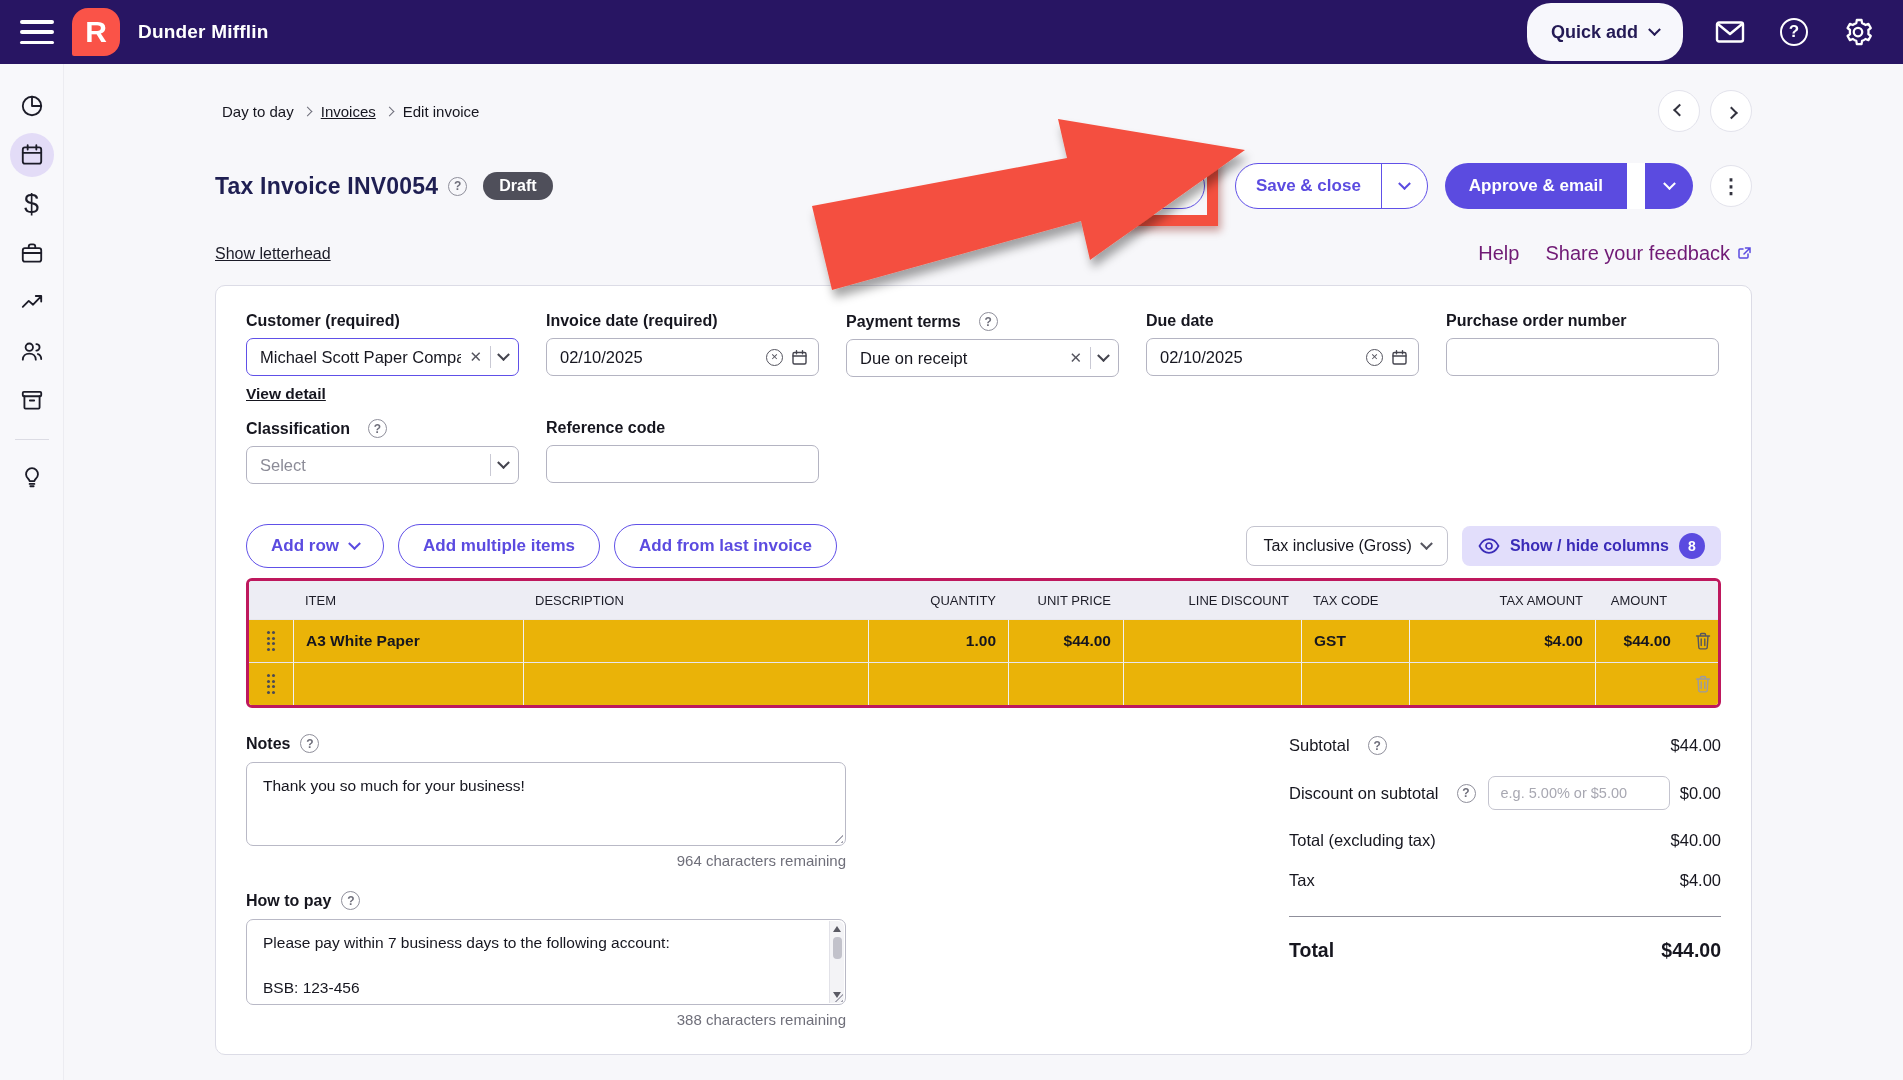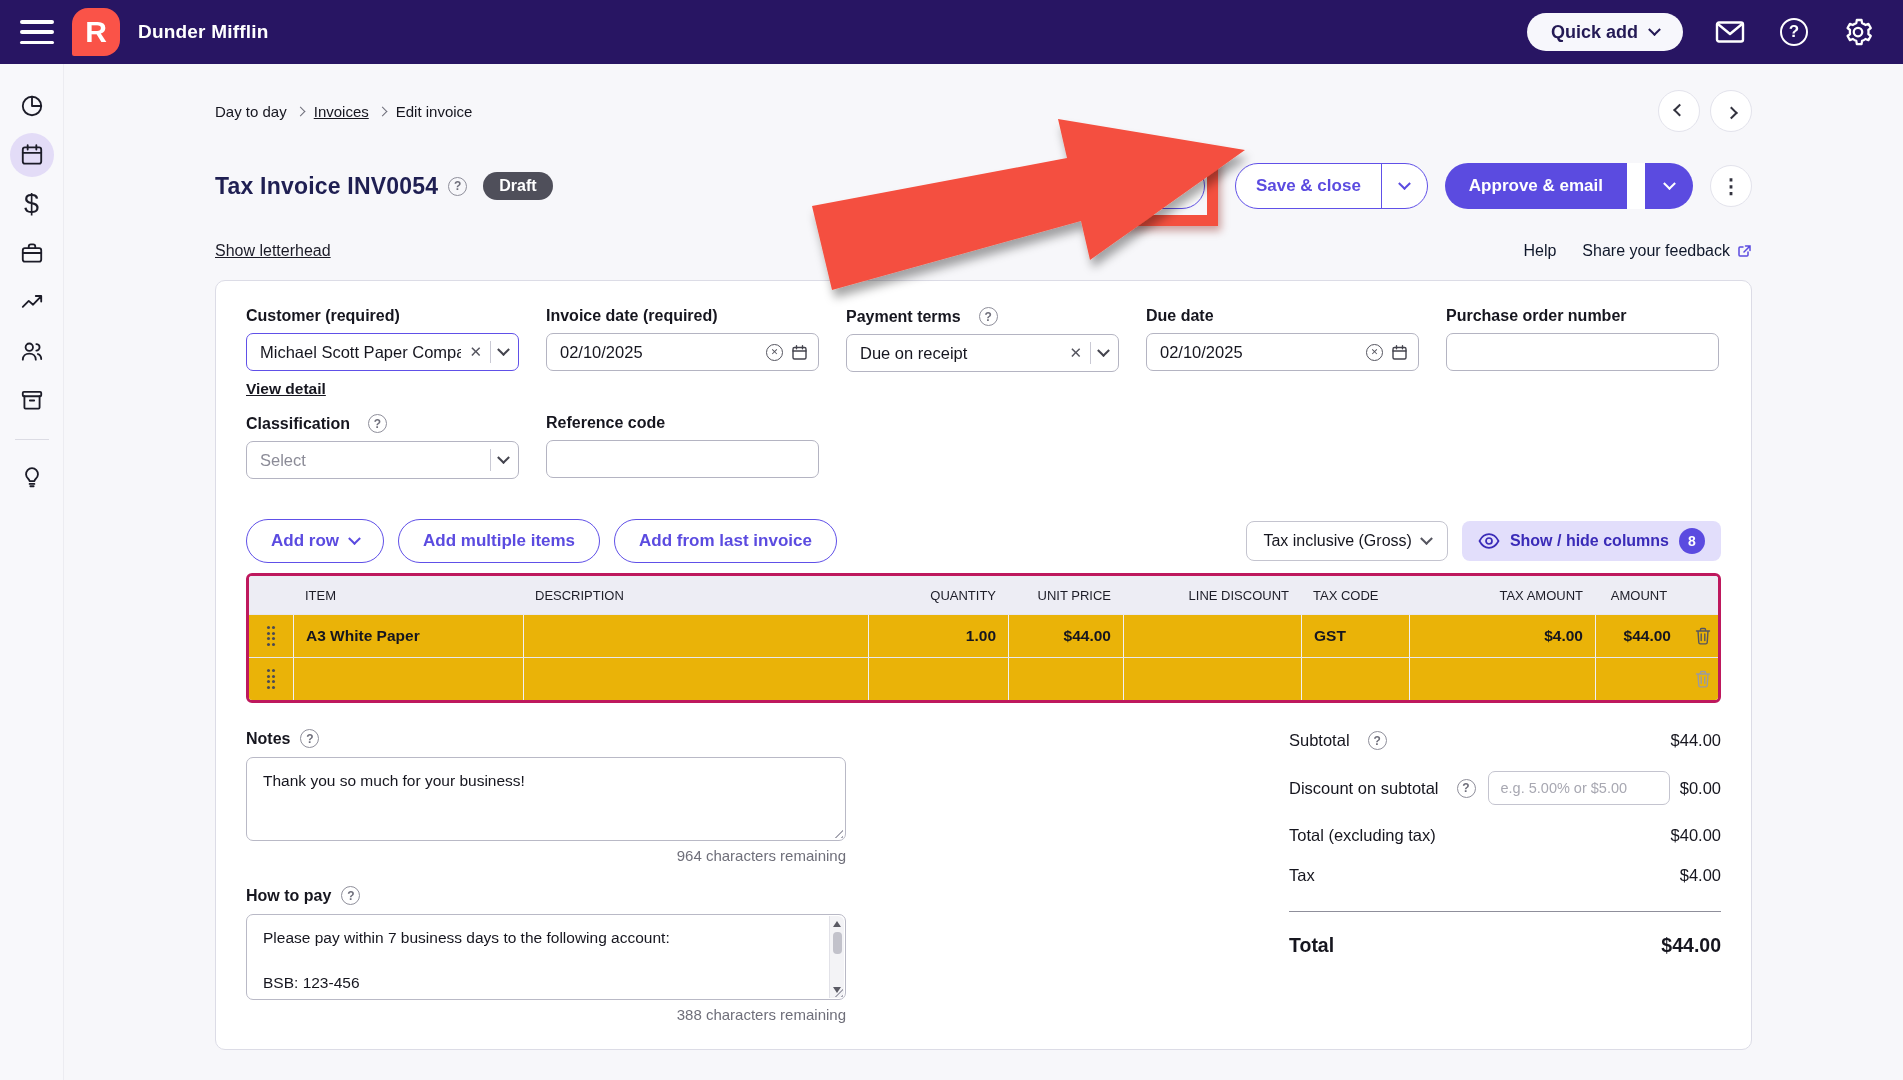--- a/index.html
+++ b/index.html
@@ -6,39 +6,39 @@
   html,body { width:1903px; height:1080px; overflow:hidden; }
   body { font-family:"Liberation Sans", sans-serif; background:#f7f7fa; color:#16161f; position:relative; }
 
   
   .topnav { height:64px; background:#281563; display:flex; align-items:center; padding:0 28px 0 20px; gap:18px; }
   .burger { width:34px; height:24px; display:flex; flex-direction:column; justify-content:space-between; cursor:pointer; }
   .burger span { height:3.5px; background:#fff; border-radius:2px; }
   .logo { width:48px; height:48px; background:#fa5348; border-radius:16px 16px 16px 2px; color:#fff; font-weight:bold; font-size:30px; display:flex; align-items:center; justify-content:center; }
   .company { color:#fff; font-weight:bold; font-size:19px; letter-spacing:.2px; }
   .nav-right { margin-left:auto; display:flex; align-items:center; gap:30px; }
-  .quickadd { background:#f7f7fc; border:none; border-radius:24px; height:38px; padding:4px 24px; display:flex; align-items:center; gap:12px; font-weight:bold; font-size:18px; color:#241a55; cursor:pointer; }
+  .quickadd { background:#f7f7fc; border:none; border-radius:24px; height:58px; padding:4px 24px; display:flex; align-items:center; gap:12px; font-weight:bold; font-size:18px; color:#241a55; cursor:pointer; }
   .chev { display:inline-block; width:9px; height:9px; border-right:2.4px solid currentColor; border-bottom:2.4px solid currentColor; transform:rotate(45deg) translate(-2px,-2px); }
   .navicon { color:#fff; display:flex; align-items:center; justify-content:center; width:34px; height:34px; cursor:pointer; }
   .qcircle { width:28px; height:28px; border:2.4px solid #fff; border-radius:50%; display:flex; align-items:center; justify-content:center; font-size:17px; font-weight:bold; color:#fff; }
 
   
   .shell { display:flex; height:1016px; }
   .sidebar { width:64px; background:#f8f8fb; border-right:1px solid #ececf1; display:flex; flex-direction:column; align-items:center; padding-top:20px; }
   .sb-icon { width:44px; height:44px; display:flex; align-items:center; justify-content:center; margin-bottom:5px; border-radius:50%; color:#1c1c28; cursor:pointer; }
   .sb-icon.active { background:#e3dcf7; }
   .sb-divider { width:34px; border-top:1px solid #dcdce4; margin:12px 0 14px; }
   .sb-icon svg { stroke:#1c1c28; fill:none; stroke-width:1.7; stroke-linecap:round; stroke-linejoin:round; }
   .dollar-glyph { font-size:27px; font-weight:500; }
 
   .main { flex:1; overflow:hidden; position:relative; }
   .content { width:1537px; margin:0 auto; }
 
   
-  .crumb-row { display:flex; align-items:center; justify-content:space-between; margin-top:26px; }
+  .crumb-row { display:flex; align-items:center; justify-content:space-between; margin-top:26px;margin-left:7px; }
   .crumbs { display:flex; align-items:center; gap:10px; font-size:15px; }
   .crumb-sep { width:7px; height:7px; border-right:1.8px solid #6e6e7a; border-top:1.8px solid #6e6e7a; transform:rotate(45deg); }
   .crumb-link { text-decoration:underline; cursor:pointer; }
   .circle-btn { width:42px; height:42px; border-radius:50%; background:#fff; border:1px solid #e3e3ec; display:flex; align-items:center; justify-content:center; cursor:pointer; color:#33333f; }
   .pn { display:flex; gap:10px; }
   .chev-left { transform:rotate(135deg) translate(-1px,1px); }
   .chev-right { transform:rotate(-45deg) translate(-1px,1px); }
 
   .title-row { display:flex; align-items:center; margin-top:14px; }
   .page-title { font-size:23px; font-weight:bold; color:#1f1f52; letter-spacing:.2px; }
@@ -55,21 +55,21 @@
   .split-outline .seg-main { padding:0 20px; display:flex; align-items:center; font-weight:bold; font-size:17px; cursor:pointer; }
   .split-outline .seg-chev { border-left:1.5px solid #6050e8; width:46px; display:flex; align-items:center; justify-content:center; cursor:pointer; }
   .split-filled { background:#fff; gap:18px; }
   .split-filled .seg-main { background:#5b4be0; color:#fff; padding:0 24px; display:flex; align-items:center; font-weight:bold; font-size:17px; cursor:pointer; }
   .split-filled .seg-chev { background:#5b4be0; color:#fff; width:48px; display:flex; align-items:center; justify-content:center; cursor:pointer; }
   .kebab { font-size:20px; font-weight:bold; color:#33333f; letter-spacing:0; line-height:.55; }
 
   .sub-row { display:flex; align-items:center; justify-content:space-between; margin-top:16px; }
   .letterhead { font-size:16px; text-decoration:underline; cursor:pointer; color:#1b1b27; }
   .right-links { display:flex; align-items:center; gap:26px; }
-  .plink { color:#0f172a; font-size:16px; cursor:pointer; display:flex; align-items:center; gap:7px; }
+  .plink { color:#701a75; font-size:20px; cursor:pointer; display:flex; align-items:center; gap:7px; }
 
   
   .card { background:#fff; border:1px solid #dcdce6; border-radius:10px; margin-top:20px; padding:26px 30px; }
 
   .fields-grid { display:grid; grid-template-columns:repeat(5,273px); column-gap:27px; }
   .f-label { font-size:16px; font-weight:bold; color:#16161f; display:flex; align-items:center; gap:8px; margin-bottom:8px; }
   .f-box { height:38px; border:1px solid #b4b4c2; border-radius:7px; background:#fff; display:flex; align-items:center; padding:0 10px 0 13px; gap:8px; }
   .f-box input { border:none; outline:none; flex:1; min-width:0; font-size:16.5px; font-family:inherit; color:#16161f; background:transparent; }
   .f-box input::placeholder { color:#8b8b97; }
   .f-box.focused { border:1.8px solid #6050e8; }

